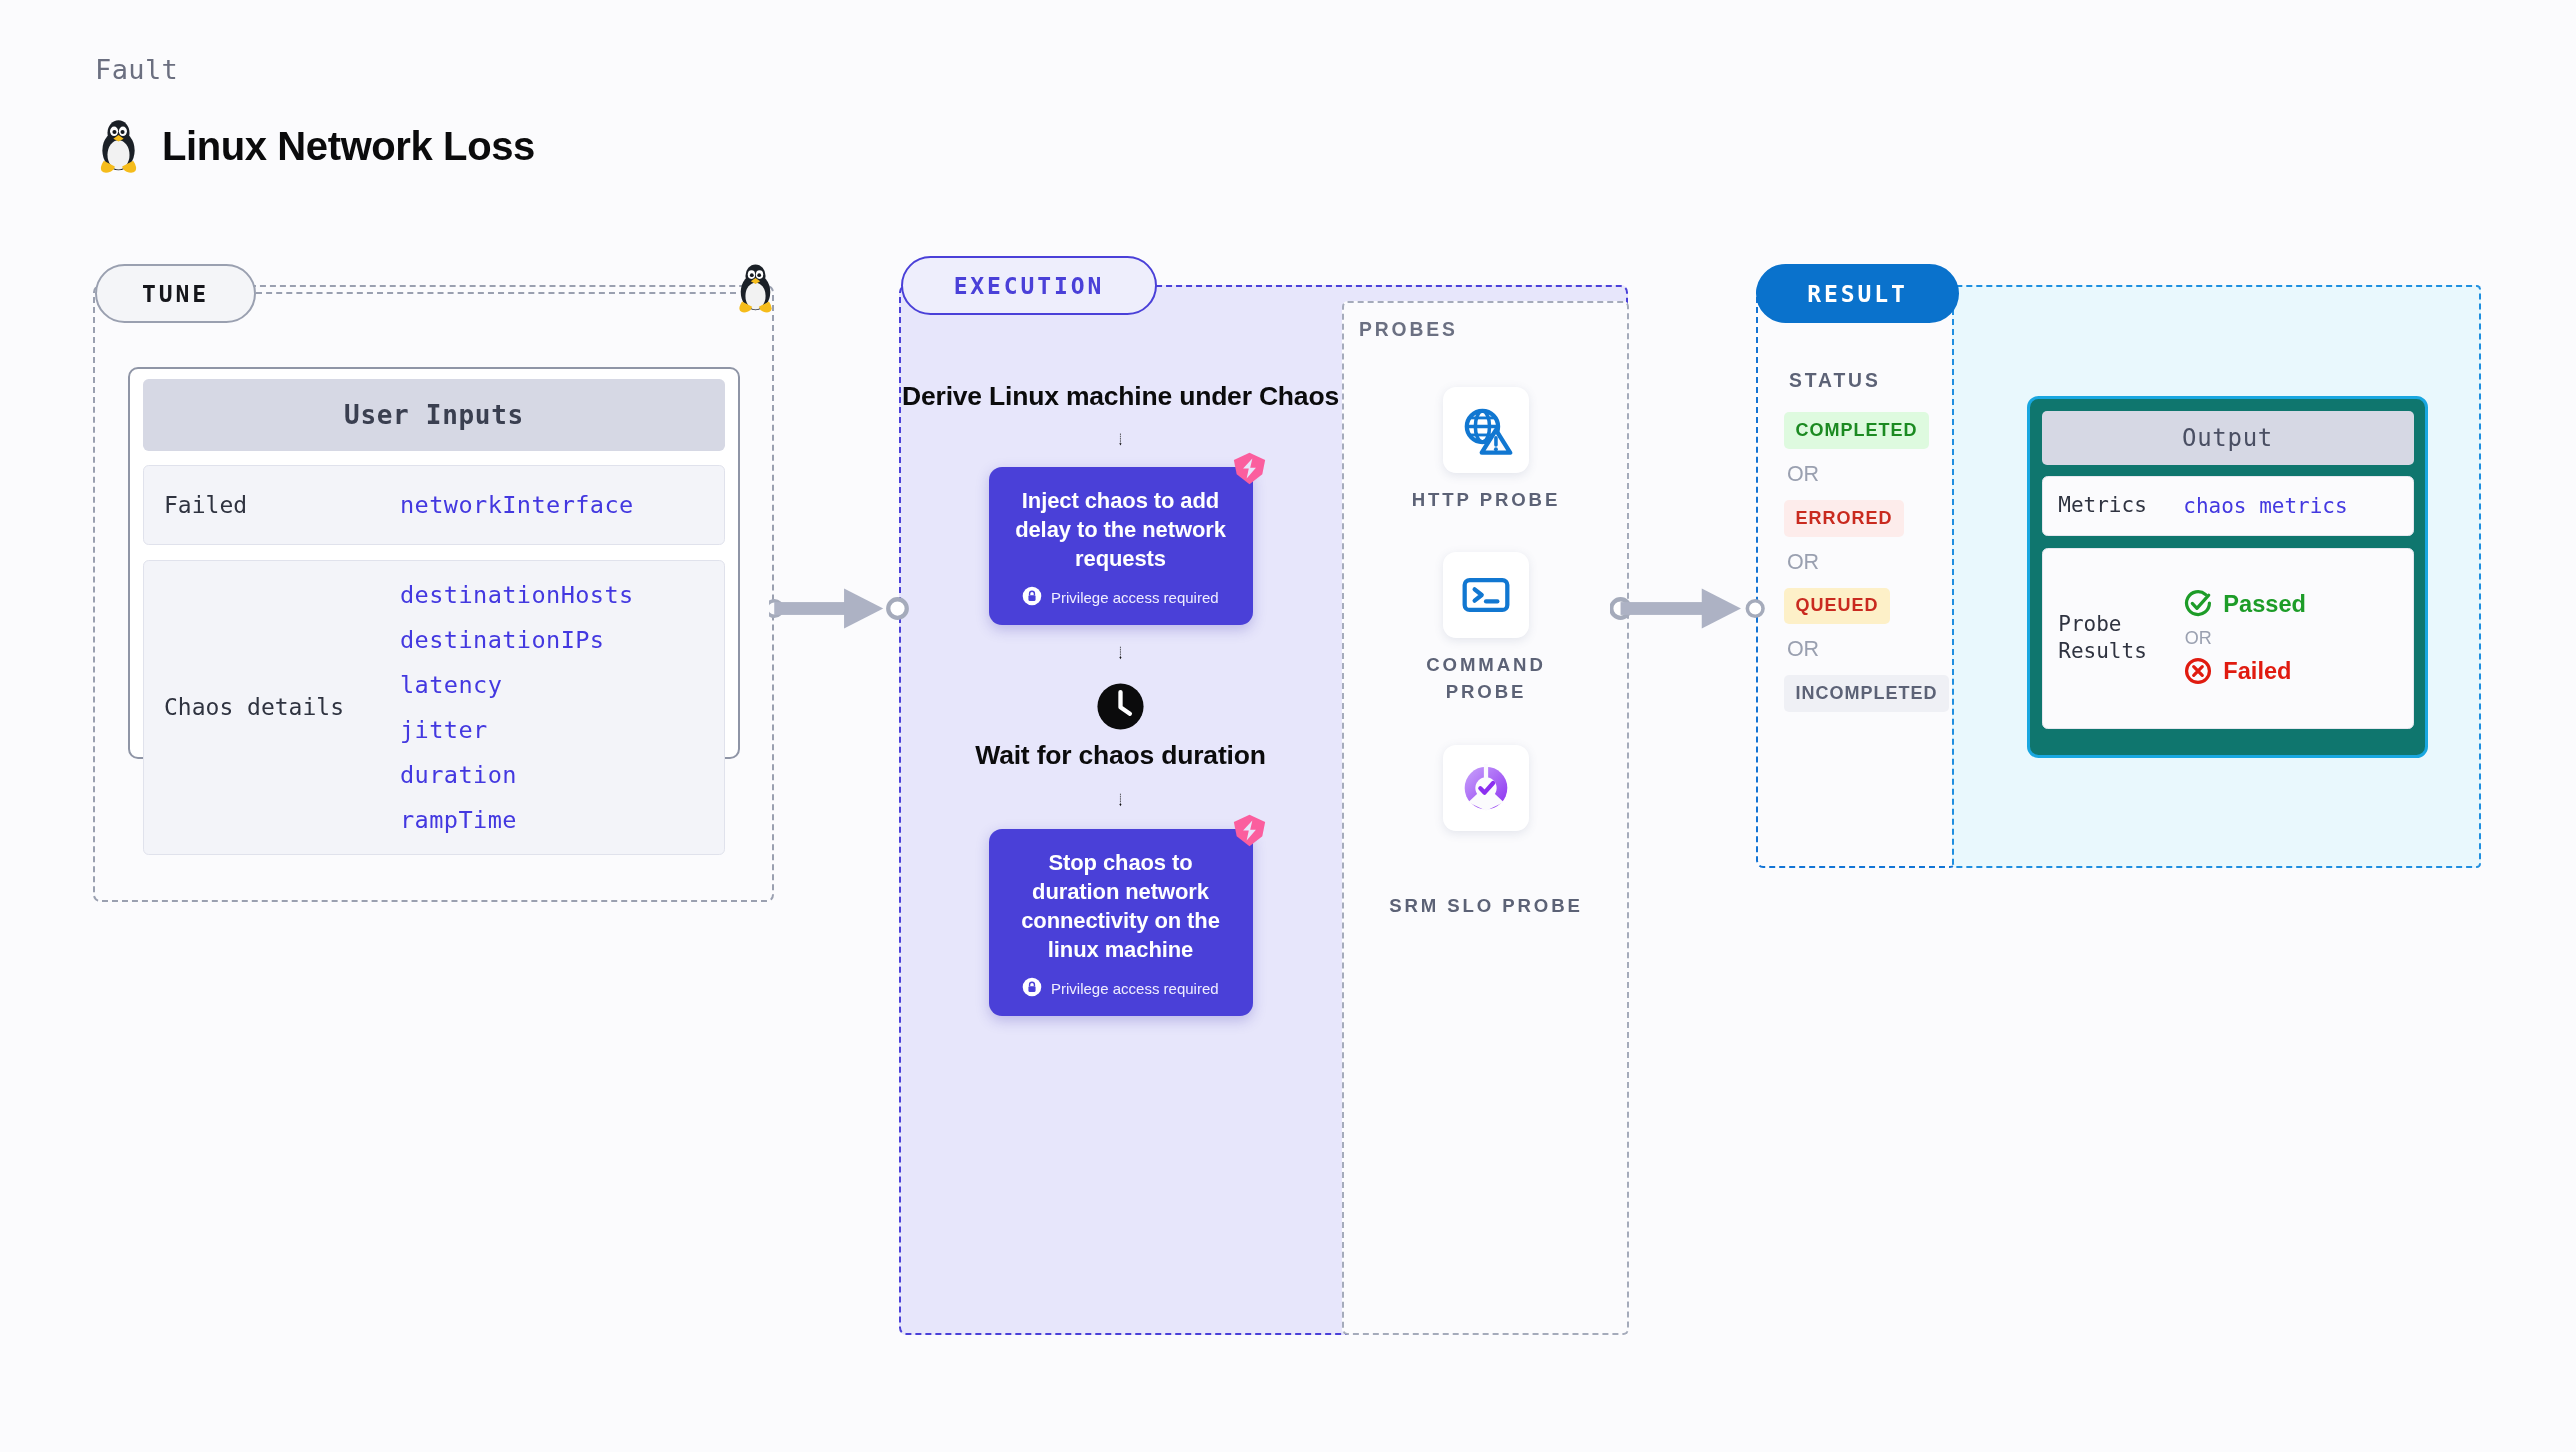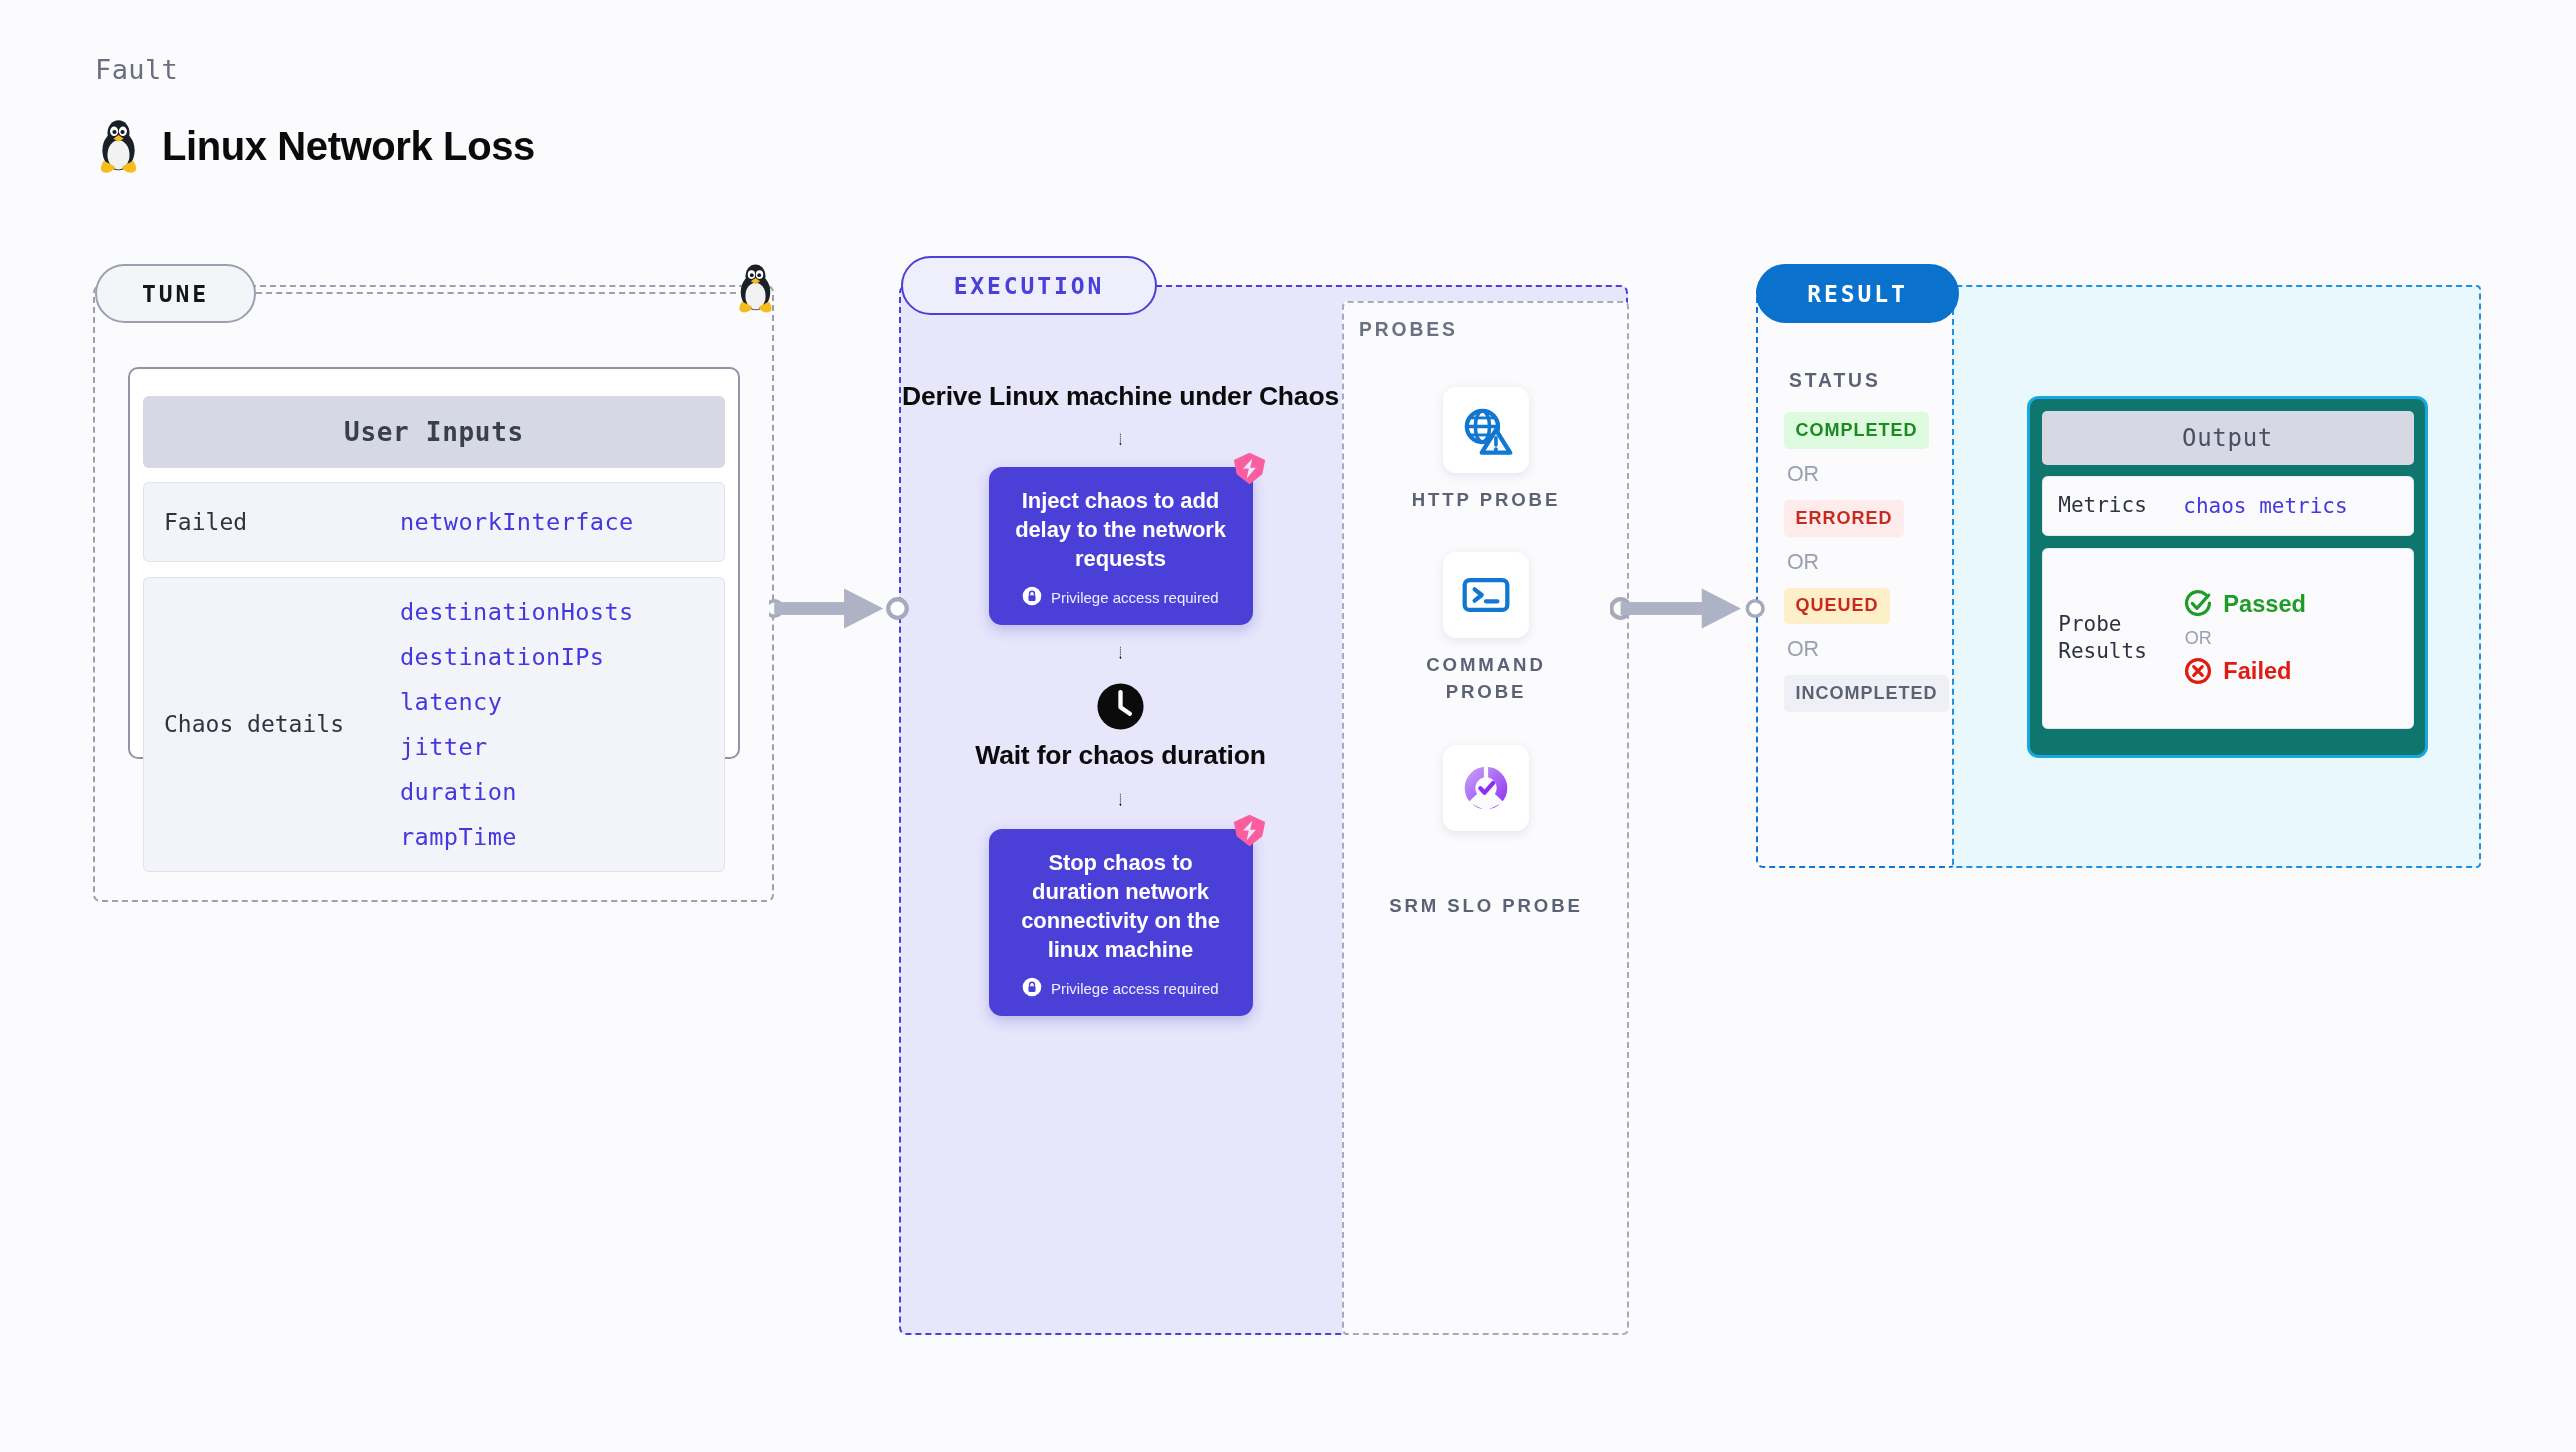--- a/index.html
+++ b/index.html
@@ -87,21 +87,21 @@
   .tune-dash {
     position: absolute; left: 256px; top: 292px; width: 480px; height: 0;
     border-top: 2.9px dashed #9aa0b0; z-index: 2;
   }
   .tune-penguin { position: absolute; left: 734px; top: 262px; z-index: 13; }
 
   
   .tune-card {
     position: absolute; left: 128px; top: 367px; width: 612px; height: 392px;
     background: #ffffff; border: 2.9px solid #8f95a6; border-radius: 10px;
-    padding: 27px 13px;
+    padding: 10px 13px;
   }
   .ui-head {
     height: 72px; background: #d6d8e4; border-radius: 5.7px;
     display: flex; align-items: center; justify-content: center;
     font-family: "DejaVu Sans Mono", monospace;
     font-size: 26px; font-weight: 700; color: #3a3f50; letter-spacing: 0.7px;
   }
   .ui-row {
     margin-top: 14.3px; background: #f3f4f9; border: 1.4px solid #e0e2ec;
     border-radius: 5.7px; display: flex; align-items: center;

